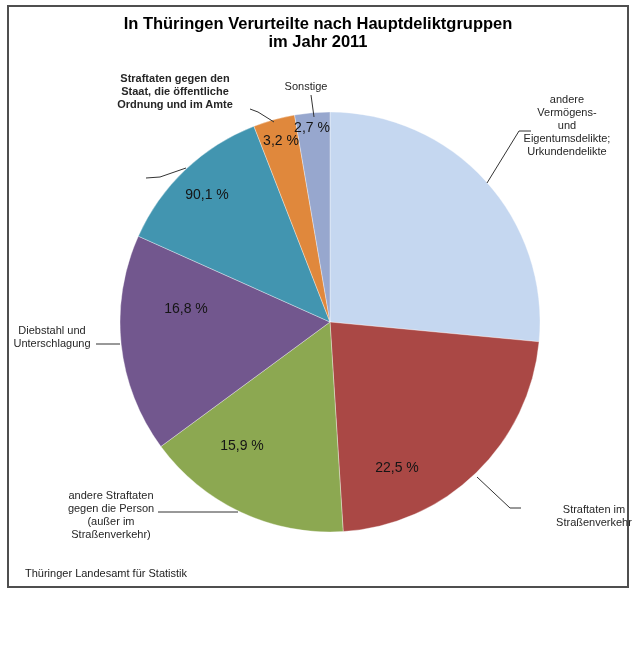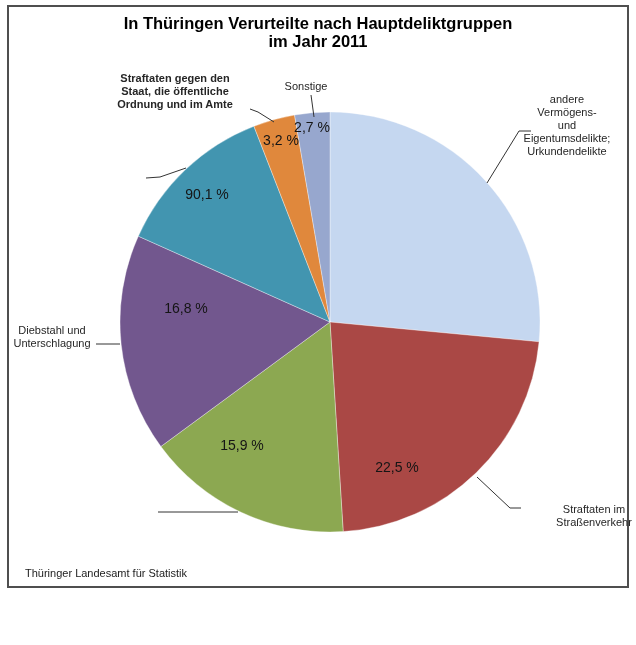--- a/index.html
+++ b/index.html
@@ -85,20 +85,24 @@
   <span class="pct-label" style="left:186px;top:308px;">16,8 %</span>
   <span class="pct-label" style="left:207px;top:194px;">90,1 %</span>
   <span class="pct-label" style="left:281px;top:140px;">3,2 %</span>
   <span class="pct-label" style="left:312px;top:127px;">2,7 %</span>
 
   <div class="callout" style="left:567px;top:93px;">andere Vermögens-
 und Eigentumsdelikte;
 Urkundendelikte</div>
   <div class="callout" style="left:550px;top:503px;margin-left:44px;">Straftaten im
 Straßenverkehr</div>
+  <div class="callout" style="left:111px;top:489px;">andere Straftaten
+gegen die Person
+(außer im
+Straßenverkehr)</div>
   <div class="callout" style="left:52px;top:324px;">Diebstahl und
 Unterschlagung</div>
   <div class="callout" style="left:175px;top:72px;font-weight:bold;">Straftaten gegen den
 Staat, die öffentliche
 Ordnung und im Amte</div>
   <div class="callout" style="left:306px;top:80px;">Sonstige</div>
 
   <div class="source-note">Thüringer Landesamt für Statistik</div>
 </div>
 

